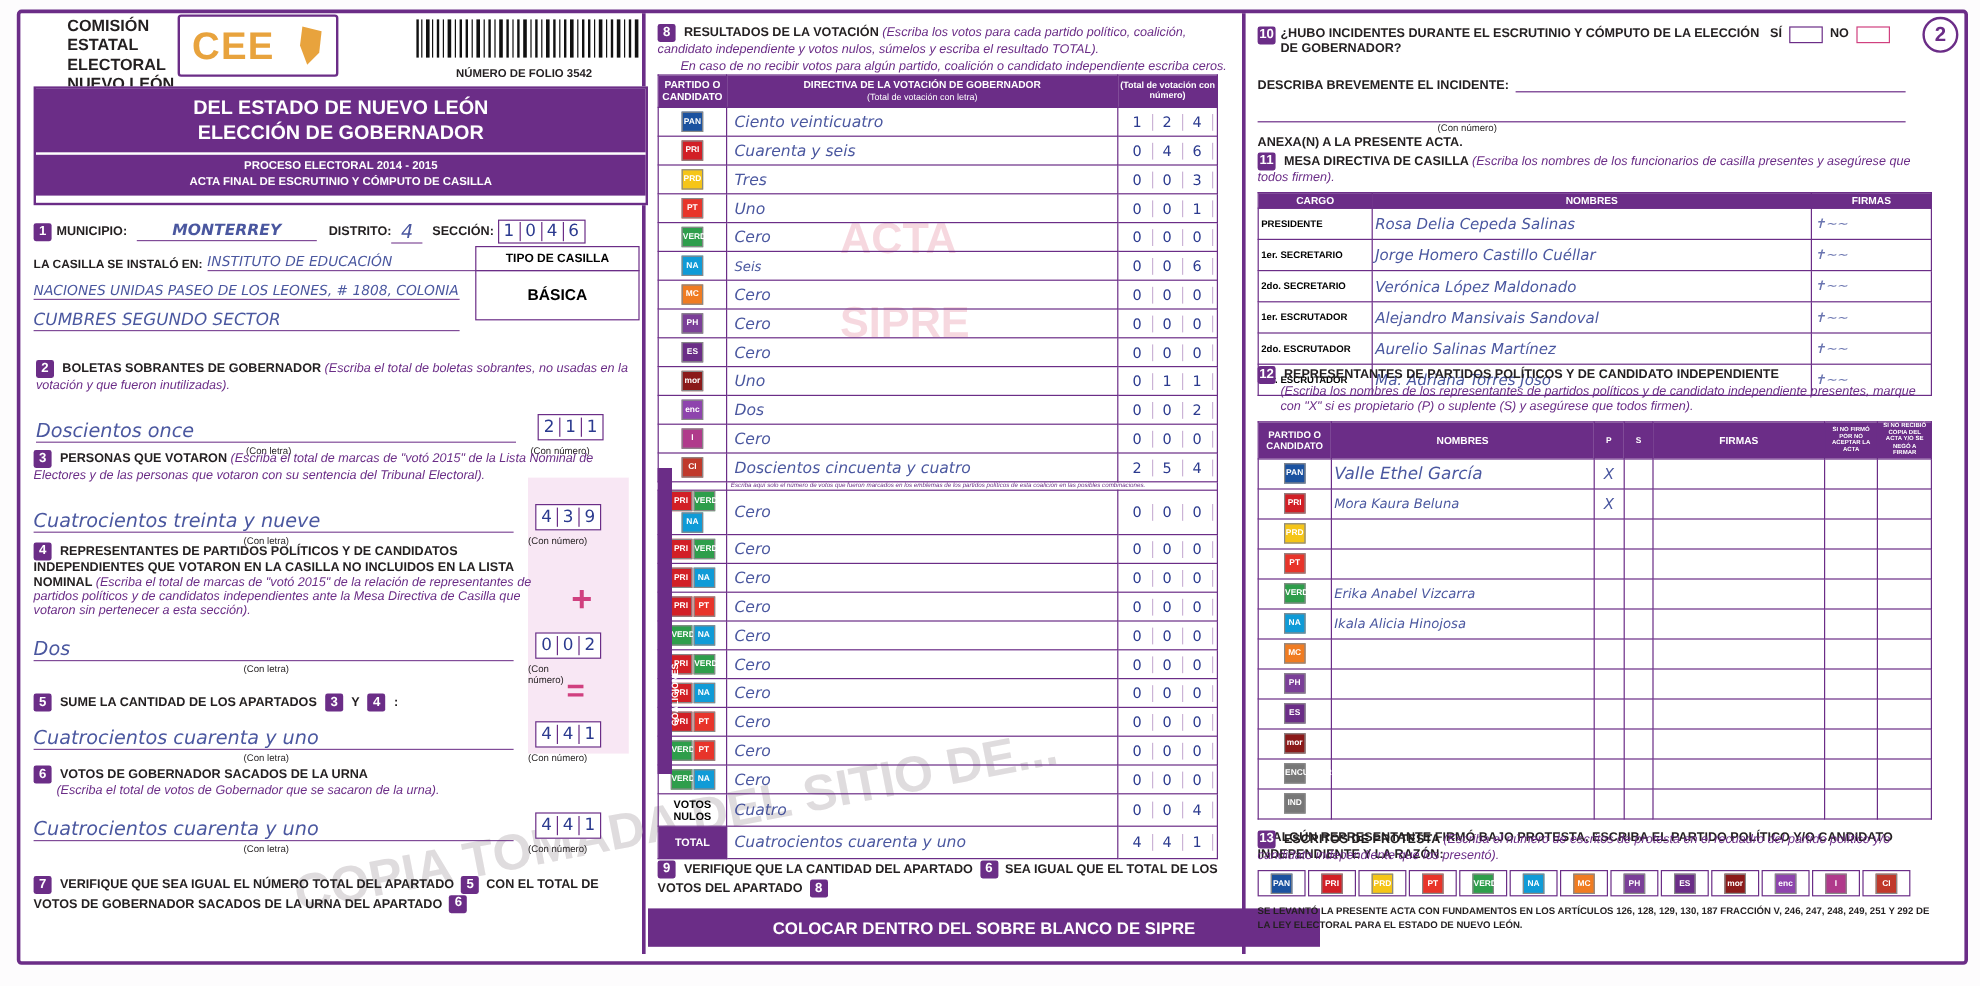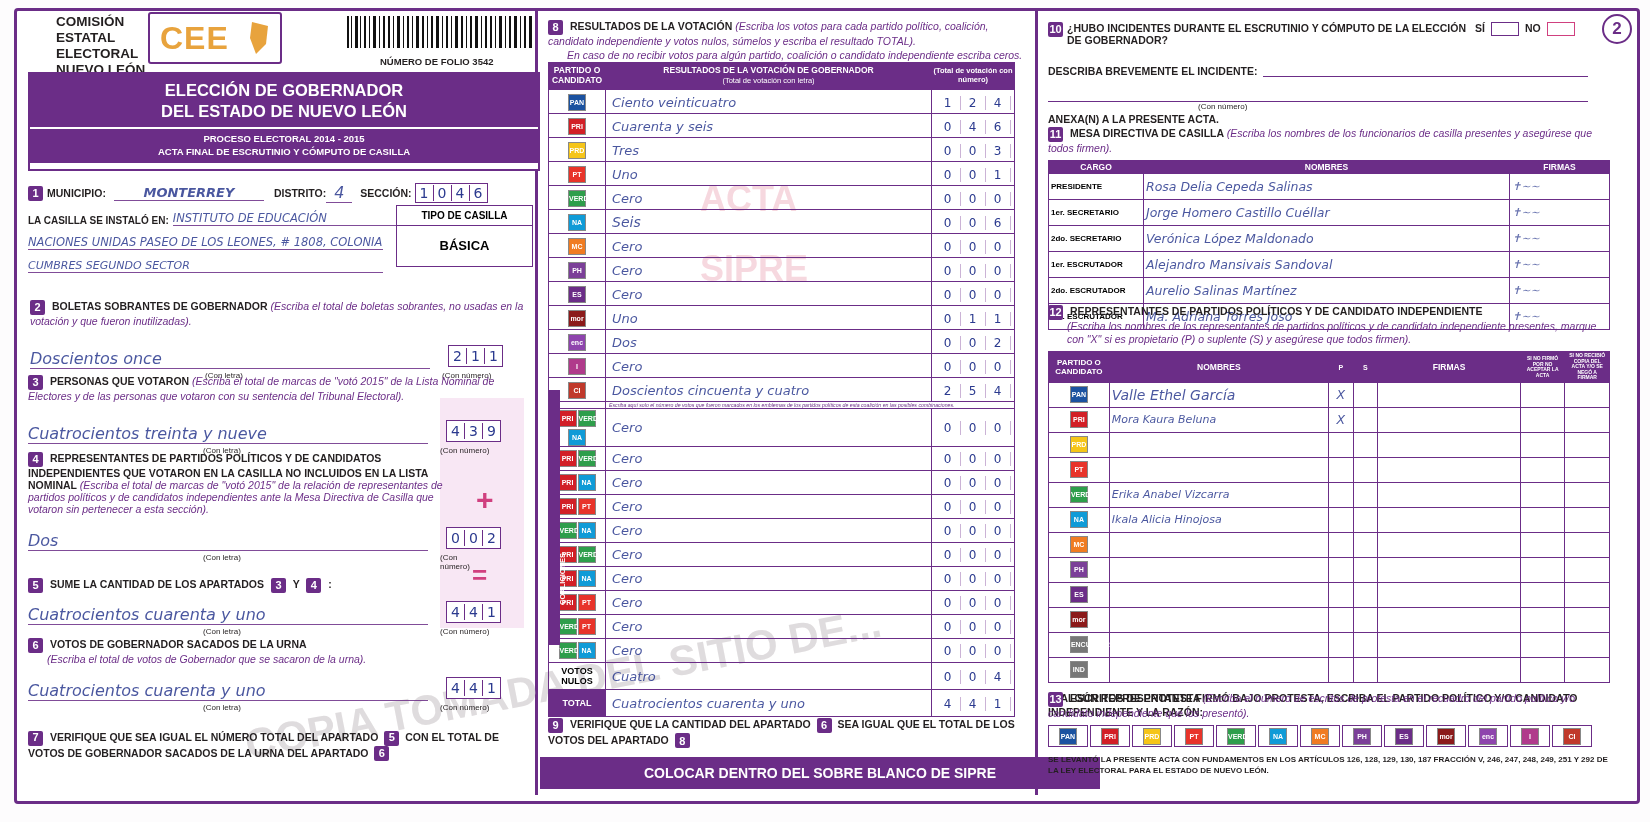--- a/index.html
+++ b/index.html
@@ -112,22 +112,22 @@
         <rect x="169" y="0" width="3" height="32"></rect>
       <rect x="175" y="0" width="1" height="32"></rect>
         <rect x="179" y="0" width="2" height="32"></rect>
       <rect x="184" y="0" width="3" height="32"></rect>
     </g>
   </svg>
   <div style="position:absolute;left:380px;top:56px;font-size:9.5px;font-weight:bold;color:#231f20;">NÚMERO DE FOLIO 3542</div>
 
   <div class="title-band">
     <div class="title-top">
+      <div>DEL ESTADO DE NUEVO LEÓN</div>
       <div>ELECCIÓN DE GOBERNADOR</div>
-      <div>DEL ESTADO DE NUEVO LEÓN</div>
     </div>
     <div class="title-bottom">
       <div>PROCESO ELECTORAL  2014 - 2015</div>
       <div>ACTA FINAL DE ESCRUTINIO Y CÓMPUTO DE CASILLA</div>
     </div>
   </div>
 
   <div style="position:absolute;left:28px;top:183px;width:505px;">
     <div style="display:flex;align-items:center;">
       <span class="num">1</span>
@@ -141,21 +141,21 @@
         <span class="grid-digit">0</span>
         <span class="grid-digit">4</span>
         <span class="grid-digit">6</span>
       </span>
     </div>
     <div style="margin-top:8px;display:flex;align-items:flex-end;">
       <span class="lbl" style="font-size:10px;">LA CASILLA SE INSTALÓ EN:</span>
       <span class="handsm line" style="flex:1;margin-left:4px;font-size:11.5px;">INSTITUTO DE EDUCACIÓN</span>
     </div>
     <div class="handsm line" style="margin-top:9px;width:355px;font-size:11.5px;">NACIONES UNIDAS PASEO DE LOS LEONES, # 1808, COLONIA</div>
-    <div class="handsm line" style="margin-top:9px;width:355px;font-size:11px;">CUMBRES SEGUNDO SECTOR</div>
+    <div class="handsm line" style="margin-top:9px;width:355px;font-size:14px;">CUMBRES SEGUNDO SECTOR</div>
     <div class="pillbox" style="position:absolute;left:368px;top:22px;width:137px;height:62px;text-align:center;">
       <div style="border-bottom:1px solid #6b2d87;font-size:10px;font-weight:bold;padding:4px 0;">TIPO DE CASILLA</div>
       <div style="font-size:13px;font-weight:bold;padding:12px 0;">BÁSICA</div>
     </div>
   </div>
 
   <div style="position:absolute;left:30px;top:300px;width:500px;">
     <div class="lbl">
       <span class="num">2</span>
       <span>BOLETAS SOBRANTES DE GOBERNADOR</span>
@@ -269,21 +269,21 @@
       <span class="ital">(Escriba los votos para cada partido político, coalición, candidato independiente y votos nulos, súmelos y escriba el resultado TOTAL).</span>
       <div class="ital" style="margin-left:19px;">En caso de no recibir votos para algún partido, coalición o candidato independiente escriba ceros.</div>
     </div>
   </div>
 
   <table class="ptable" style="left:548px;top:62px;">
     <tbody>
         <tr>
       <th class="phead" style="width:56px;height:26px;">PARTIDO O CANDIDATO</th>
       <th class="phead" style="width:325px;">
-        <span>RESULTADOS DE LA VOTACIÓN DE GOBERNADOR</span><br>
+        <span>DIRECTIVA DE LA VOTACIÓN DE GOBERNADOR</span><br>
         <span style="font-weight:normal;font-size:7.5px;">(Total de votación con letra)</span>
       </th>
       <th class="phead" style="width:82px;font-size:7.5px;">(Total de votación con número)</th>
     </tr>
     </tbody>
       <tbody id="results-body">
         <tr>
           <td class="logo-cell"><span class="blk" style="background:#1b52a0;">PAN</span></td>
           <td style="padding: 0px 6px;"><span class="handsm" style="font-size:13px;">Ciento veinticuatro</span></td>
           <td style="text-align: center;"><span style="display:inline-block;width:24px;border-right:1px solid #cbb3d6;font-family:'DejaVu Sans',sans-serif;font-size:12px;color:#2b3a8f;">1</span><span style="display:inline-block;width:24px;border-right:1px solid #cbb3d6;font-family:'DejaVu Sans',sans-serif;font-size:12px;color:#2b3a8f;">2</span><span style="display:inline-block;width:24px;border-right:1px solid #cbb3d6;font-family:'DejaVu Sans',sans-serif;font-size:12px;color:#2b3a8f;">4</span></td>
@@ -303,21 +303,21 @@
           <td style="padding: 0px 6px;"><span class="handsm" style="font-size:13px;">Uno</span></td>
           <td style="text-align: center;"><span style="display:inline-block;width:24px;border-right:1px solid #cbb3d6;font-family:'DejaVu Sans',sans-serif;font-size:12px;color:#2b3a8f;">0</span><span style="display:inline-block;width:24px;border-right:1px solid #cbb3d6;font-family:'DejaVu Sans',sans-serif;font-size:12px;color:#2b3a8f;">0</span><span style="display:inline-block;width:24px;border-right:1px solid #cbb3d6;font-family:'DejaVu Sans',sans-serif;font-size:12px;color:#2b3a8f;">1</span></td>
         </tr>
         <tr>
           <td class="logo-cell"><span class="blk" style="background:#2e9e4b;">VERDE</span></td>
           <td style="padding: 0px 6px;"><span class="handsm" style="font-size:13px;">Cero</span></td>
           <td style="text-align: center;"><span style="display:inline-block;width:24px;border-right:1px solid #cbb3d6;font-family:'DejaVu Sans',sans-serif;font-size:12px;color:#2b3a8f;">0</span><span style="display:inline-block;width:24px;border-right:1px solid #cbb3d6;font-family:'DejaVu Sans',sans-serif;font-size:12px;color:#2b3a8f;">0</span><span style="display:inline-block;width:24px;border-right:1px solid #cbb3d6;font-family:'DejaVu Sans',sans-serif;font-size:12px;color:#2b3a8f;">0</span></td>
         </tr>
         <tr>
           <td class="logo-cell"><span class="blk" style="background:#0f9bd7;">NA</span></td>
-          <td style="padding: 0px 6px;"><span class="handsm" style="font-size:14px;">Seis</span></td>
+          <td style="padding: 0px 6px;"><span class="handsm" style="font-size:11px;">Seis</span></td>
           <td style="text-align: center;"><span style="display:inline-block;width:24px;border-right:1px solid #cbb3d6;font-family:'DejaVu Sans',sans-serif;font-size:12px;color:#2b3a8f;">0</span><span style="display:inline-block;width:24px;border-right:1px solid #cbb3d6;font-family:'DejaVu Sans',sans-serif;font-size:12px;color:#2b3a8f;">0</span><span style="display:inline-block;width:24px;border-right:1px solid #cbb3d6;font-family:'DejaVu Sans',sans-serif;font-size:12px;color:#2b3a8f;">6</span></td>
         </tr>
         <tr>
           <td class="logo-cell"><span class="blk" style="background:#f07c22;">MC</span></td>
           <td style="padding: 0px 6px;"><span class="handsm" style="font-size:13px;">Cero</span></td>
           <td style="text-align: center;"><span style="display:inline-block;width:24px;border-right:1px solid #cbb3d6;font-family:'DejaVu Sans',sans-serif;font-size:12px;color:#2b3a8f;">0</span><span style="display:inline-block;width:24px;border-right:1px solid #cbb3d6;font-family:'DejaVu Sans',sans-serif;font-size:12px;color:#2b3a8f;">0</span><span style="display:inline-block;width:24px;border-right:1px solid #cbb3d6;font-family:'DejaVu Sans',sans-serif;font-size:12px;color:#2b3a8f;">0</span></td>
         </tr>
         <tr>
           <td class="logo-cell"><span class="blk" style="background:#7b3f98;">PH</span></td>
           <td style="padding: 0px 6px;"><span class="handsm" style="font-size:13px;">Cero</span></td>

